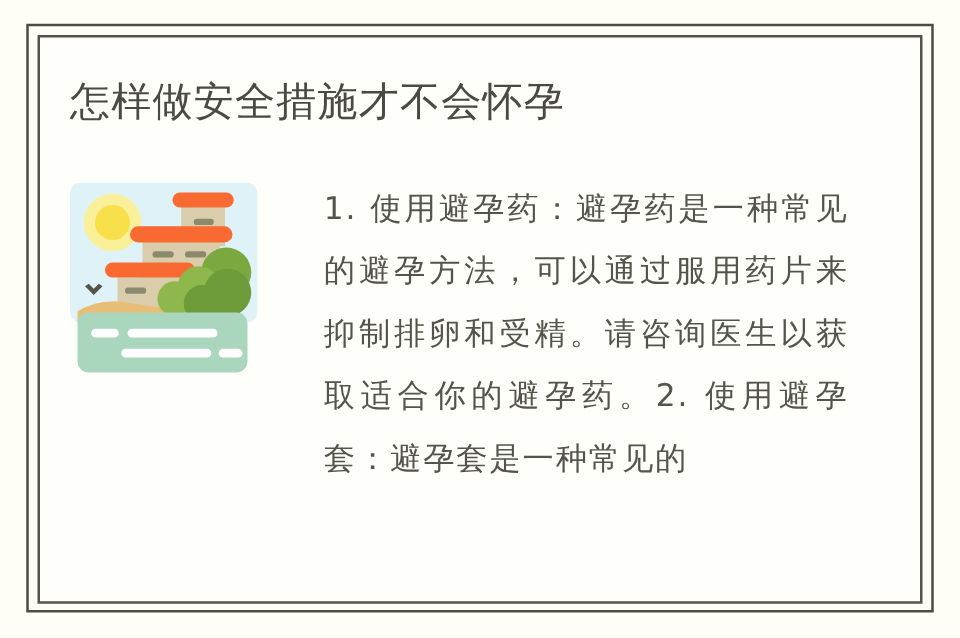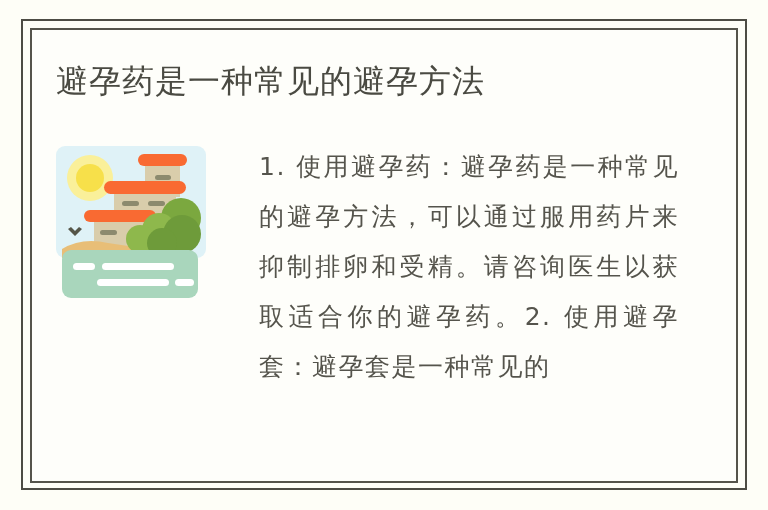--- a/index.html
+++ b/index.html
@@ -109,21 +109,21 @@
 </head>
 <body>
 
 <div id="page">
 
   <div class="frame-outer"></div>
   <div class="frame-inner"></div>
 
   <div class="content">
 
-    <div class="article-title">避孕药是一种常见的避孕方法</div>
+    <div class="article-title">怎样做安全措施才不会怀孕</div>
 
     <div class="body-row">
 
       <div class="illustration">
         <svg viewBox="0 0 150 157" xmlns="http://www.w3.org/2000/svg" aria-hidden="true">
 
           <rect x="0" y="0" width="150" height="112" rx="9" fill="#DFF2F7"></rect>
 
           <circle cx="34" cy="32" r="23" fill="#FAF09A"></circle>
           <circle cx="34" cy="32" r="14" fill="#F7E04A"></circle>

